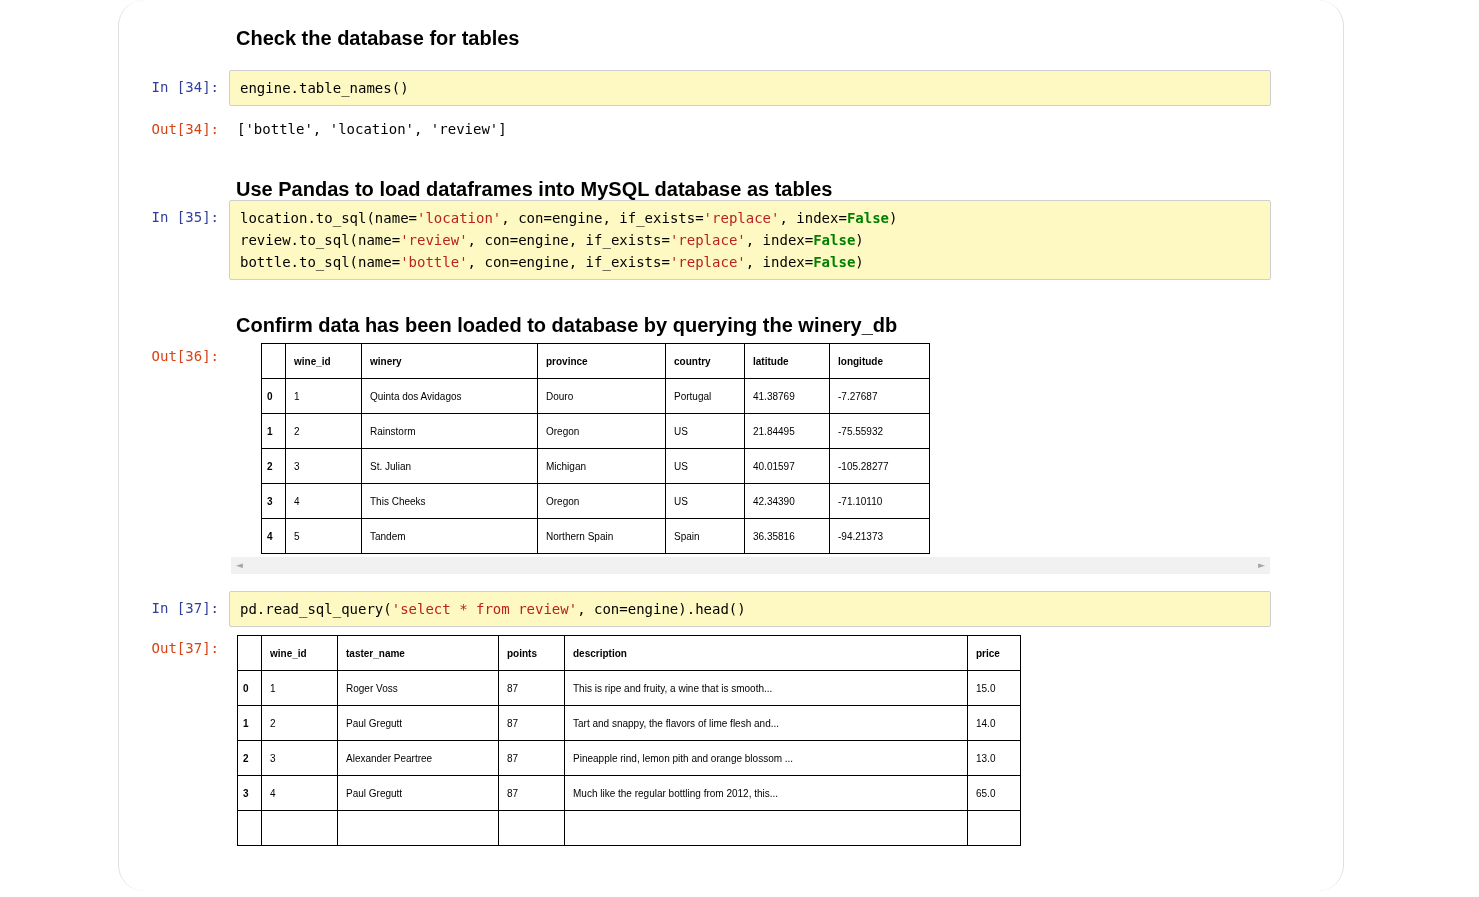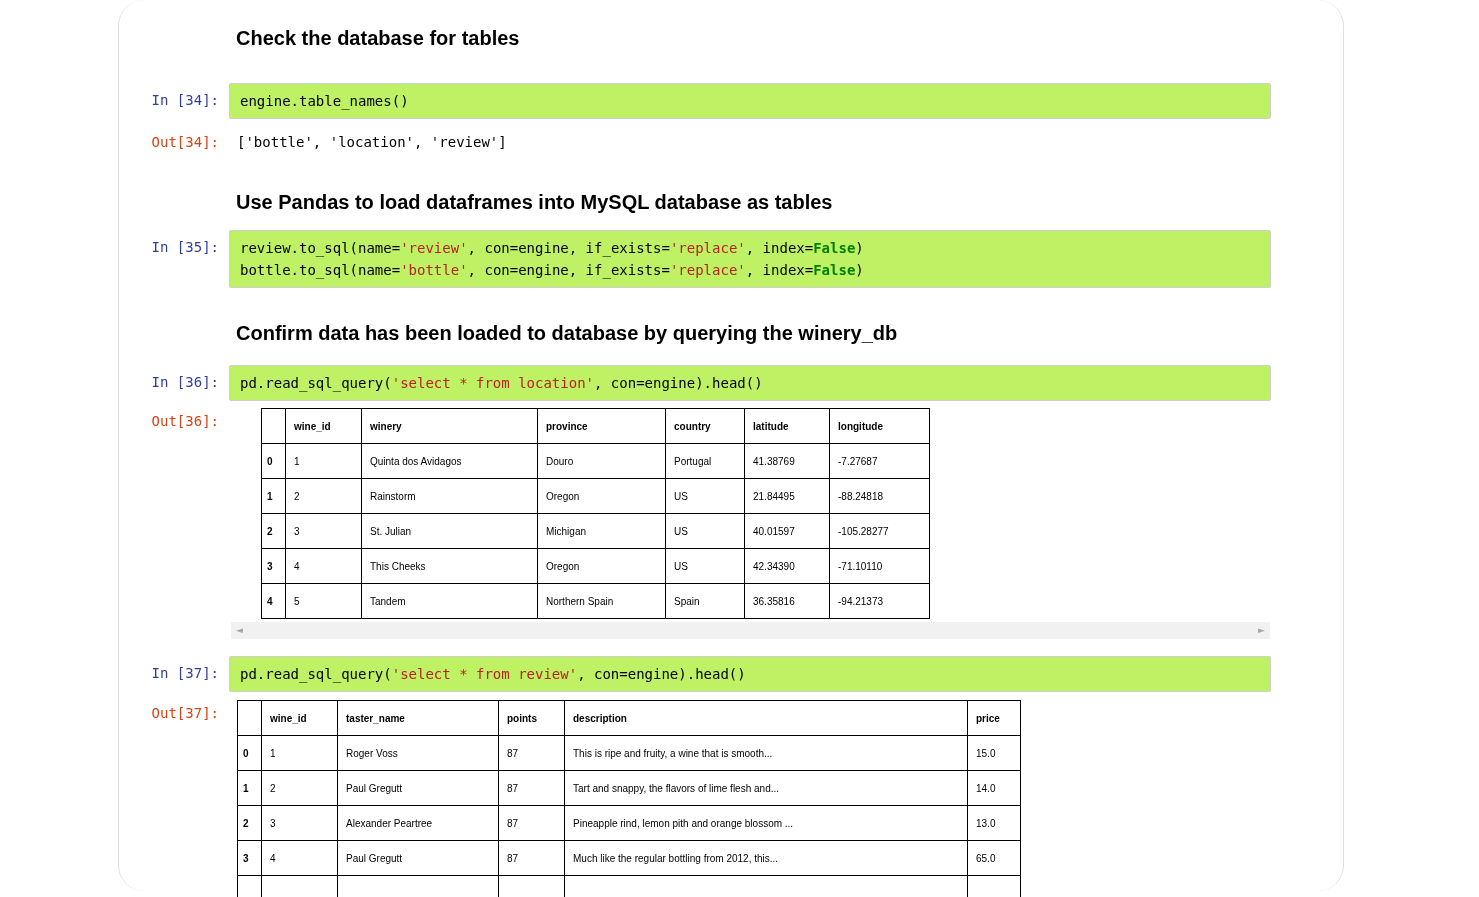--- a/index.html
+++ b/index.html
@@ -32,31 +32,31 @@
   .prompt {
     flex: 0 0 110px; width: 110px;
     text-align: right; padding-right: 10px;
     font-family: "DejaVu Sans Mono", "Liberation Mono", monospace;
     font-size: 14px; line-height: 20px;
     white-space: nowrap;
     user-select: none;
   }
   .in-prompt  { color: #303F9F; padding-top: 7px; }
   .out-prompt { color: #D84315; padding-top: 3px; text-align: right; }
-  .cell-in34  { margin-top: 34px; }
+  .cell-in34  { margin-top: 21px; }
   .cell-out34 { margin-top: 10px; }
-  .cell-in35  { margin-top: 17px; }
+  .cell-in35  { }
   .cell-in36  { margin-top: 21px; }
   .cell-out36 { margin-top: 7px; gap: 24px; }
   .cell-in37  { margin-top: 17px; }
   .cell-out37 { margin-top: 8px; }
   .input-area {
     flex: 1 1 auto;
     margin-right: 72px;
-    background: #bef264;
+    background: #fef9c3;
     border: 1px solid #cfcfcf;
     border-radius: 2px;
     padding: 6px 10px;
   }
   .code, .out-text {
     margin: 0;
     font-family: "DejaVu Sans Mono", "Liberation Mono", monospace;
     font-size: 14px; line-height: 22px;
     white-space: pre;
     color: #000;
@@ -122,33 +122,28 @@
     <div class="out-content">
       <pre class="out-text">['bottle', 'location', 'review']</pre>
     </div>
   </div>
 
   <h3 class="md-heading mh2">Use Pandas to load dataframes into MySQL database as tables</h3>
 
   <div class="cell cell-in35">
     <div class="prompt in-prompt">In [35]:</div>
     <div class="input-area">
+      <pre class="code"><span>location.to_sql(name=</span><span class="str">'location'</span><span>, con=engine, if_exists=</span><span class="str">'replace'</span><span>, index=</span><span class="kw">False</span><span>)</span></pre>
       <pre class="code"><span>review.to_sql(name=</span><span class="str">'review'</span><span>, con=engine, if_exists=</span><span class="str">'replace'</span><span>, index=</span><span class="kw">False</span><span>)</span></pre>
       <pre class="code"><span>bottle.to_sql(name=</span><span class="str">'bottle'</span><span>, con=engine, if_exists=</span><span class="str">'replace'</span><span>, index=</span><span class="kw">False</span><span>)</span></pre>
     </div>
   </div>
 
   <h3 class="md-heading mh3">Confirm data has been loaded to database by querying the winery_db</h3>
 
-  <div class="cell cell-in36">
-    <div class="prompt in-prompt">In [36]:</div>
-    <div class="input-area">
-      <pre class="code"><span>pd.read_sql_query(</span><span class="str">'select * from location'</span><span>, con=engine).head()</span></pre>
-    </div>
-  </div>
 
   <div class="cell cell-out36">
     <div class="prompt out-prompt">Out[36]:</div>
     <div class="out-content">
       <table class="dataframe">
         <colgroup>
           <col style="width:24px">
             <col style="width:76px">
             <col style="width:176px">
             <col style="width:128px">
@@ -177,21 +172,21 @@
             <td>41.38769</td>
             <td>-7.27687</td>
           </tr>
           <tr>
             <td class="idx">1</td>
             <td>2</td>
             <td>Rainstorm</td>
             <td>Oregon</td>
             <td>US</td>
             <td>21.84495</td>
-            <td>-88.24818</td>
+            <td>-75.55932</td>
           </tr>
           <tr>
             <td class="idx">2</td>
             <td>3</td>
             <td>St. Julian</td>
             <td>Michigan</td>
             <td>US</td>
             <td>40.01597</td>
             <td>-105.28277</td>
           </tr>

